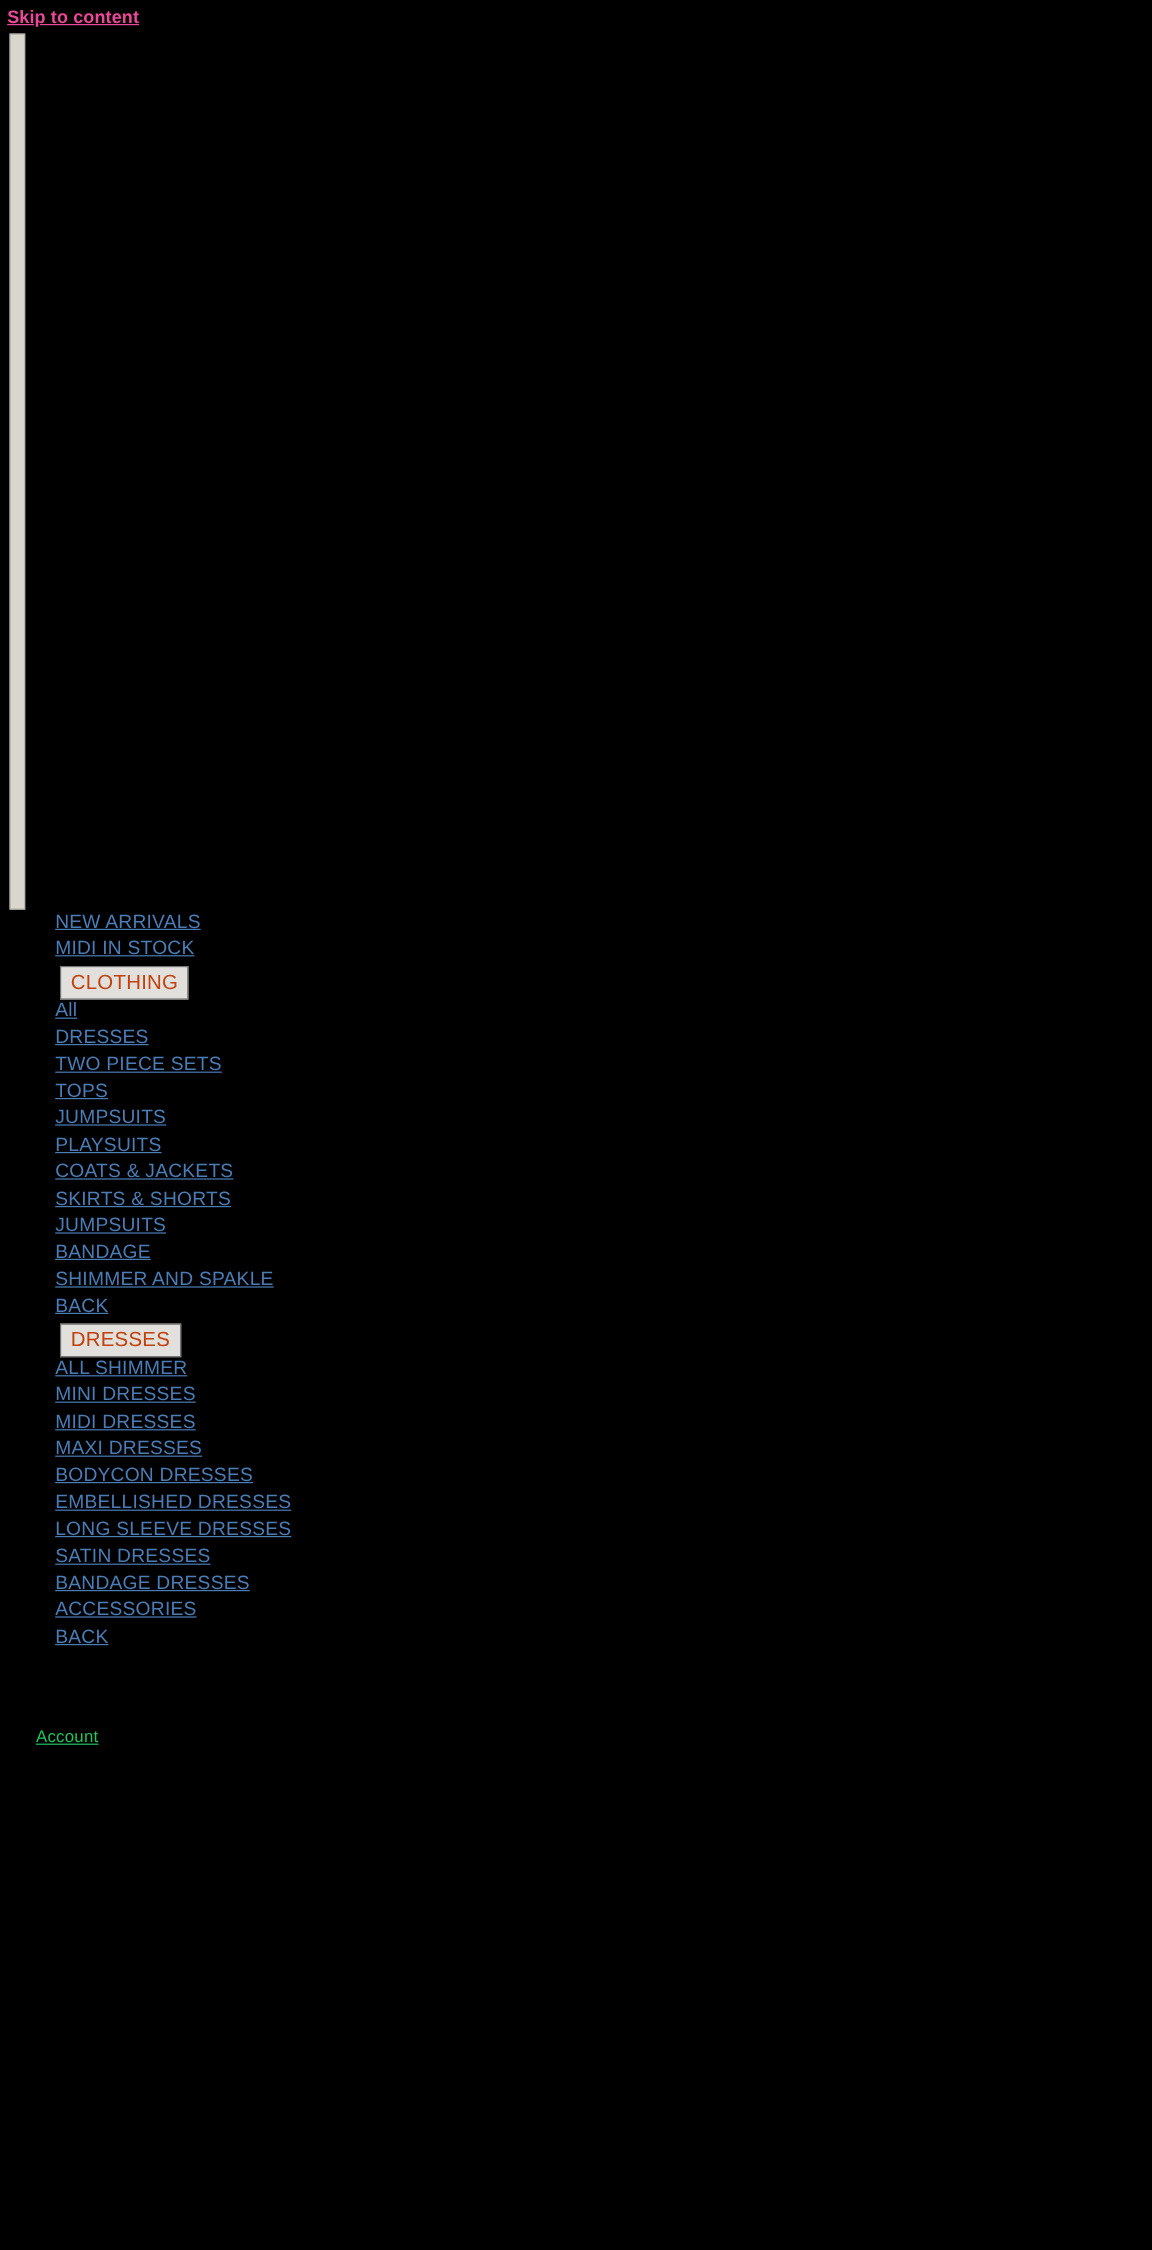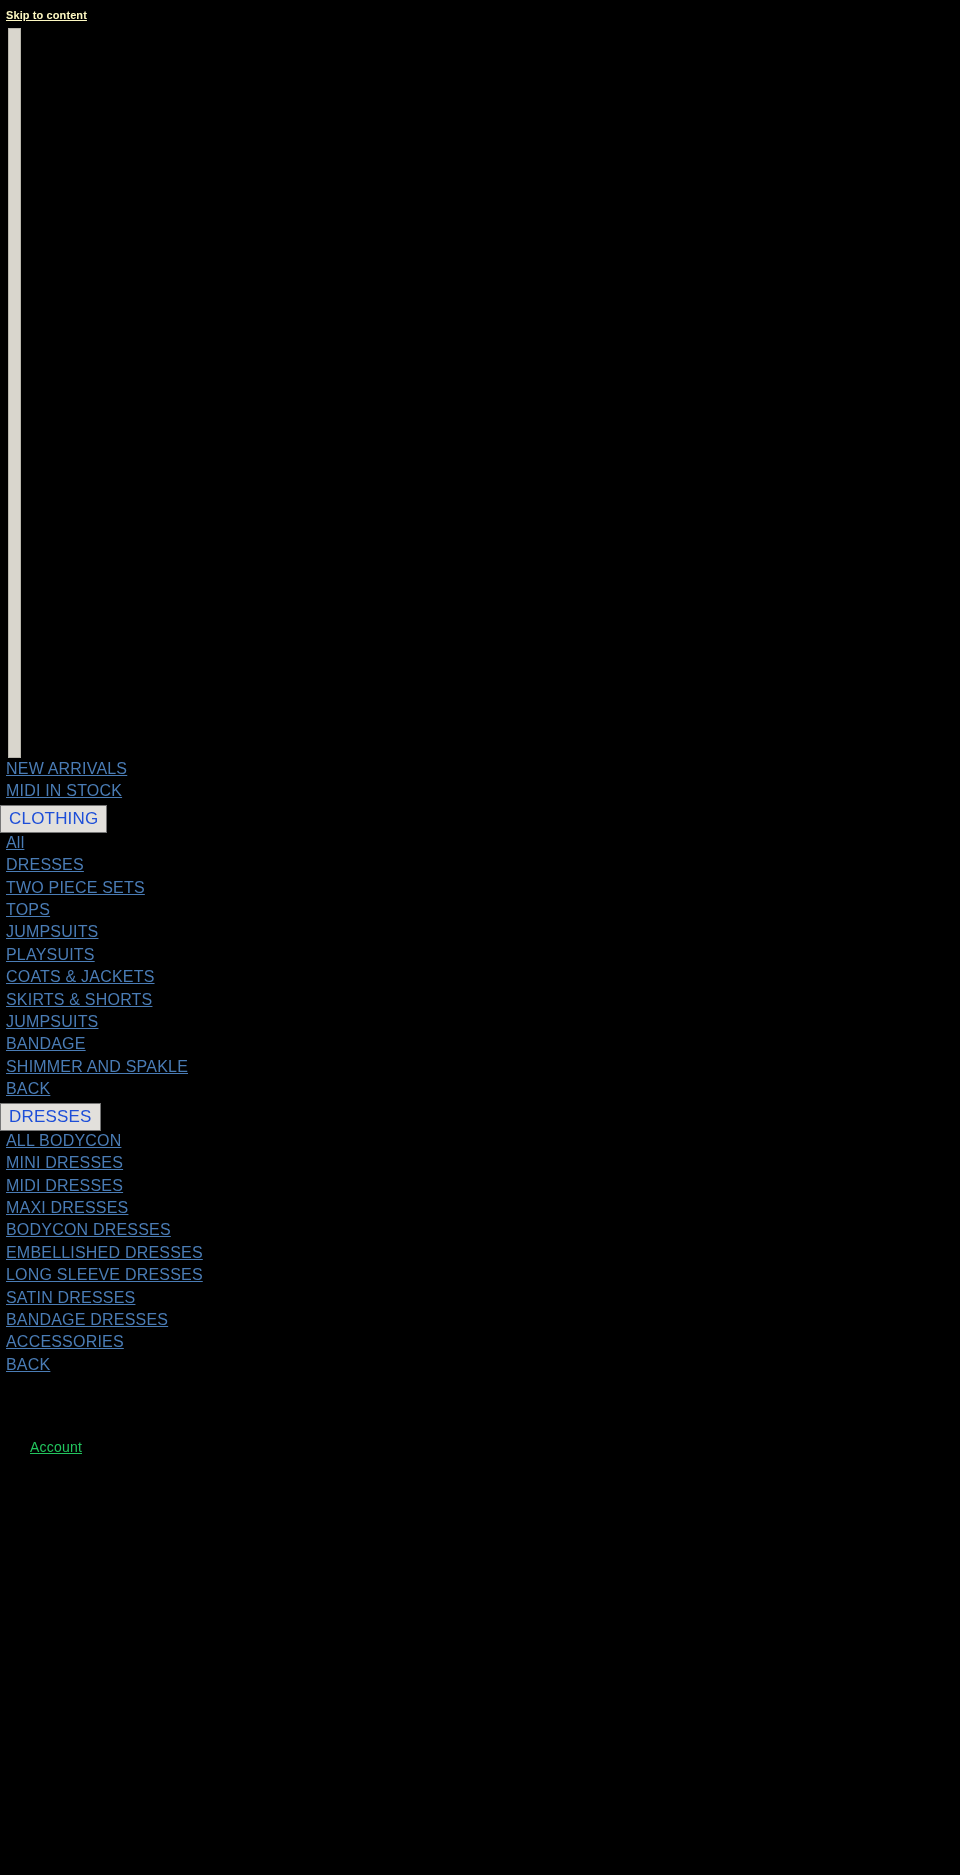--- a/index.html
+++ b/index.html
@@ -16,23 +16,23 @@
     font-family: "Liberation Sans", sans-serif;
     color: #4a7cb5;
     overflow: hidden;
   }
 
   
   .skip-link {
     position: absolute;
     left: 6px;
     top: 6px;
-    font-size: 11px;
+    font-size: 15px;
     line-height: 18px;
-    color: #fef9c3;
+    color: #ec4899;
     text-decoration: underline;
     font-weight: 700;
     letter-spacing: 0.1px;
     white-space: nowrap;
   }
 
   
   .logo-placeholder {
     position: absolute;
     left: 8px;
@@ -42,20 +42,21 @@
     background: #d9d6cd;
     border: 1px solid #b9b6ad;
   }
 
   
   .nav-block {
     position: absolute;
     left: 0;
     top: 758px;
     width: 500px;
+    padding-left: 40px;
   }
 
   .nav-link {
     display: block;
     margin: 0;
     padding: 0 0 0 6px;
     font-size: 16px;
     line-height: 22.4px;
     color: #4a7cb5;
     text-decoration: underline;
@@ -67,26 +68,26 @@
   }
 
   .nav-link.small-case {
     text-transform: none;
     text-decoration: underline;
   }
 
   
   .disclosure {
     display: inline-block;
-    margin: 2px 0 2px 0;
+    margin: 2px 0 2px 10px;
     padding: 2px 8px 3px 8px;
     background: #e2e0dc;
     border: 1px solid #767676;
     border-radius: 0;
-    color: #1d4ed8;
+    color: #c2410c;
     font-size: 17px;
     line-height: 21px;
     font-family: "Liberation Sans", sans-serif;
     text-decoration: none;
     letter-spacing: 0.2px;
     white-space: nowrap;
   }
   .disclosure-row { display: block; height: 29px; }
 
   
@@ -135,21 +136,21 @@
     <a class="nav-link" href="#">JUMPSUITS</a>
     <a class="nav-link" href="#">BANDAGE</a>
     <a class="nav-link" href="#">SHIMMER AND SPAKLE</a>
     <a class="nav-link" href="#">BACK</a>
   </div>
 
   <div>
     <span class="disclosure-row">
       <button type="button" class="disclosure">DRESSES</button>
     </span>
-    <a class="nav-link" href="#">ALL BODYCON</a>
+    <a class="nav-link" href="#">ALL SHIMMER</a>
     <a class="nav-link" href="#">MINI DRESSES</a>
     <a class="nav-link" href="#">MIDI DRESSES</a>
     <a class="nav-link" href="#">MAXI DRESSES</a>
     <a class="nav-link" href="#">BODYCON DRESSES</a>
     <a class="nav-link" href="#">EMBELLISHED DRESSES</a>
     <a class="nav-link" href="#">LONG SLEEVE DRESSES</a>
     <a class="nav-link" href="#">SATIN DRESSES</a>
     <a class="nav-link" href="#">BANDAGE DRESSES</a>
   </div>
 

